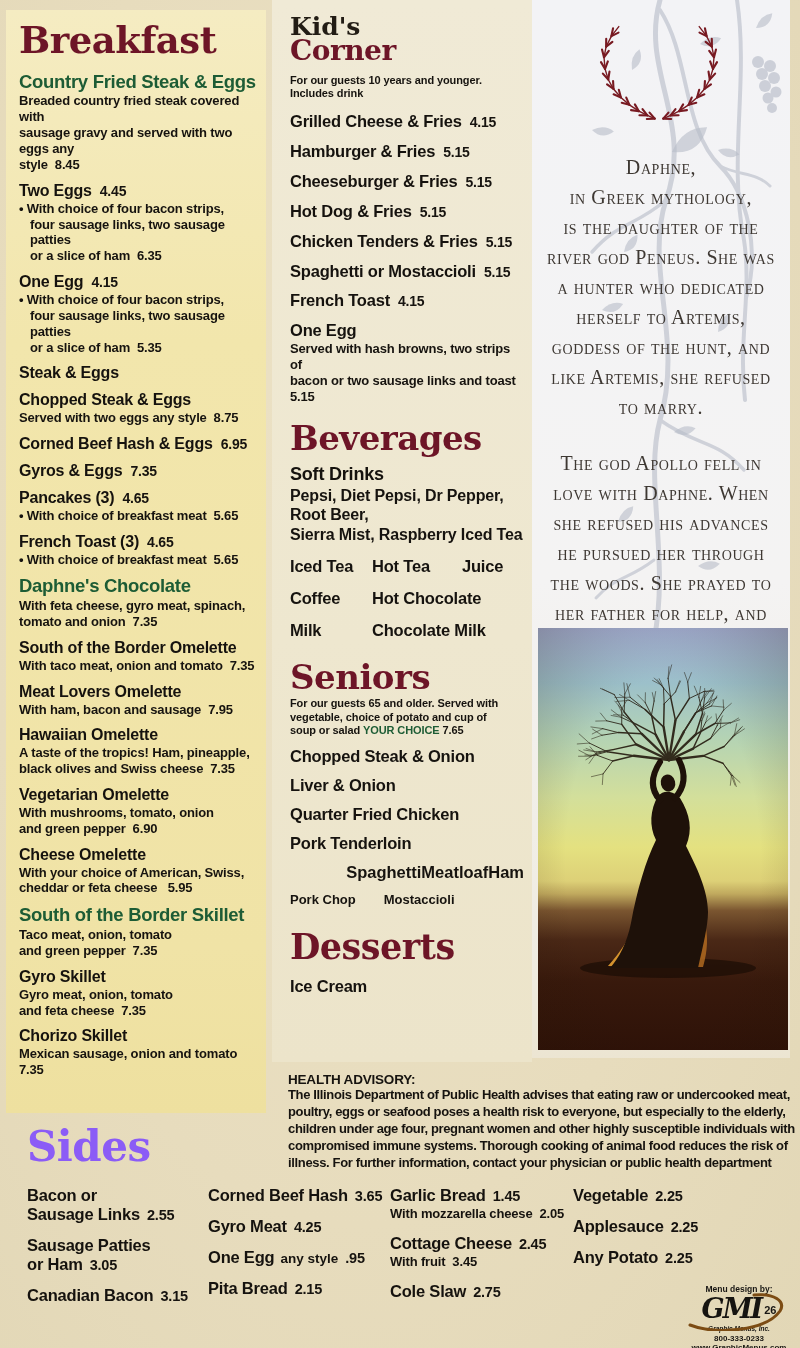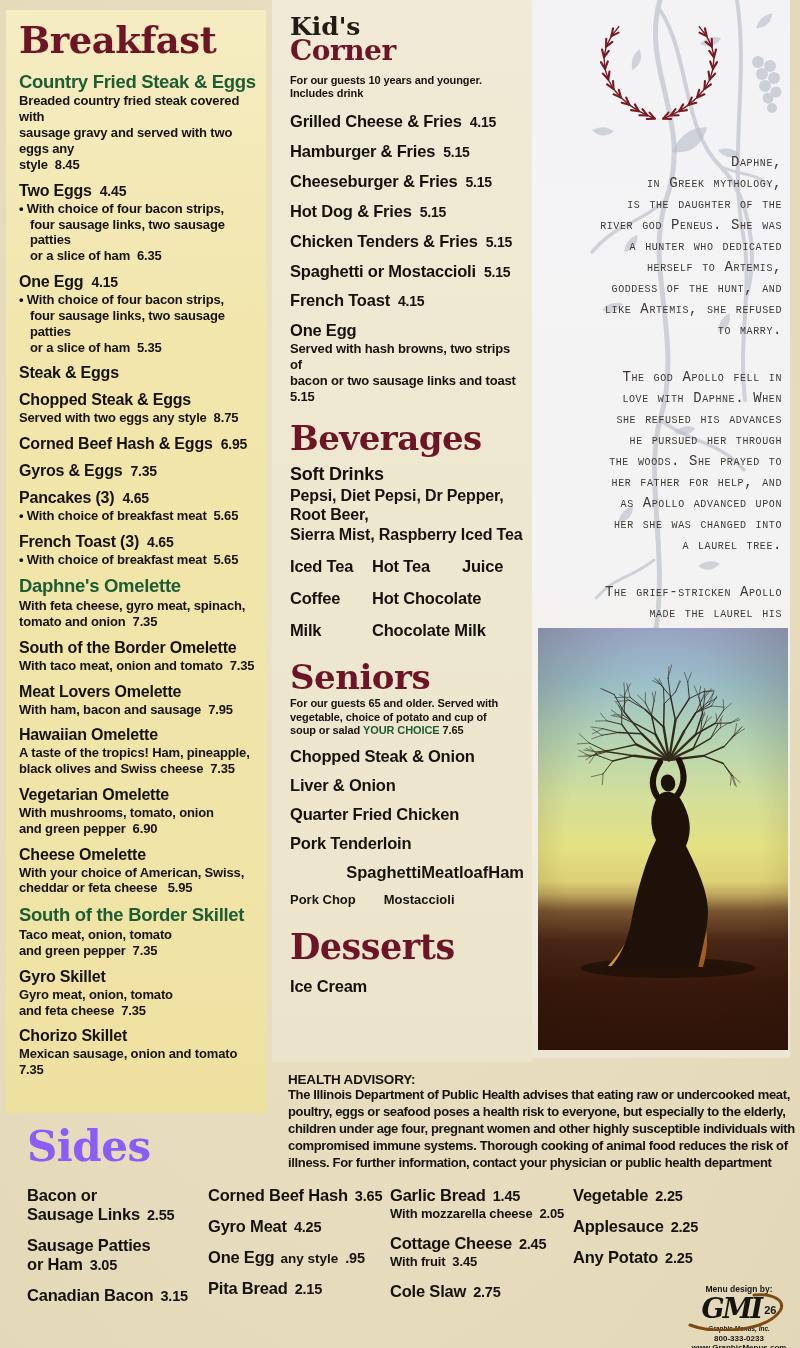--- a/index.html
+++ b/index.html
@@ -61,23 +61,23 @@
   .des{margin-top:22px}
   .des-title{font-size:35px;margin-bottom:12px}
 
   
   .panel-right{
     position:absolute;left:532px;top:0;width:258px;height:1058px;overflow:hidden;
     background:linear-gradient(180deg,#f3f3f6 0%,#f4f3f3 55%,#efebdf 92%,#ece5d2 100%);
   }
   .vines{position:absolute;left:0;top:0;width:258px;height:640px}
   .wreath{position:absolute;left:62px;top:16px;width:130px;height:110px}
-  .story{position:absolute;left:8px;top:152px;width:242px;text-align:right;
-    font-family:Liberation Mono, monospace;font-variant:small-caps;
-    font-size:14px;line-height:1.5;letter-spacing:.6px;color:#3e3833}
+  .story{position:absolute;left:8px;top:152px;width:242px;text-align:center;
+    font-family:Liberation Serif, serif;font-variant:small-caps;
+    font-size:20px;line-height:1.5;letter-spacing:.6px;color:#3e3833}
   .story p{white-space:pre-line;margin-bottom:26px}
 
   .photo{position:absolute;left:6px;top:628px;width:250px;height:422px;
     background:linear-gradient(180deg,
       #a2aed2 0%, #9cc0ca 13%, #b4d3b4 26%, #d3df9b 40%, #e4e180 52%,
       #ddd077 60%, #c0a95e 63%, #7a5530 67%, #4a2816 74%, #38190c 84%, #2e1208 100%);
   }
   .photo::after{content:"";position:absolute;inset:0;
     background:radial-gradient(ellipse at 50% 55%, rgba(0,0,0,0) 55%, rgba(40,20,5,.22) 100%)}
   .photo svg{position:absolute;inset:0;width:100%;height:100%}
@@ -153,21 +153,21 @@
   </div>
         <div class="mi">
     <div class="mi-head"><span class="mi-name">Pancakes (3)</span><span class="mi-price">4.65</span></div>
     <div class="mi-desc hang">• With choice of breakfast meat  5.65</div>
   </div>
         <div class="mi">
     <div class="mi-head"><span class="mi-name">French Toast (3)</span><span class="mi-price">4.65</span></div>
     <div class="mi-desc hang">• With choice of breakfast meat  5.65</div>
   </div>
         <div class="mi green">
-    <div class="mi-head"><span class="mi-name">Daphne's Omelette</span></div>
+    <div class="mi-head"><span class="mi-name">Daphne's Chocolate</span></div>
     <div class="mi-desc">With feta cheese, gyro meat, spinach,
 tomato and onion  7.35</div>
   </div>
         <div class="mi">
     <div class="mi-head"><span class="mi-name">South of the Border Omelette</span></div>
     <div class="mi-desc">With taco meat, onion and tomato  7.35</div>
   </div>
         <div class="mi">
     <div class="mi-head"><span class="mi-name">Meat Lovers Omelette</span></div>
     <div class="mi-desc">With ham, bacon and sausage  7.95</div>

